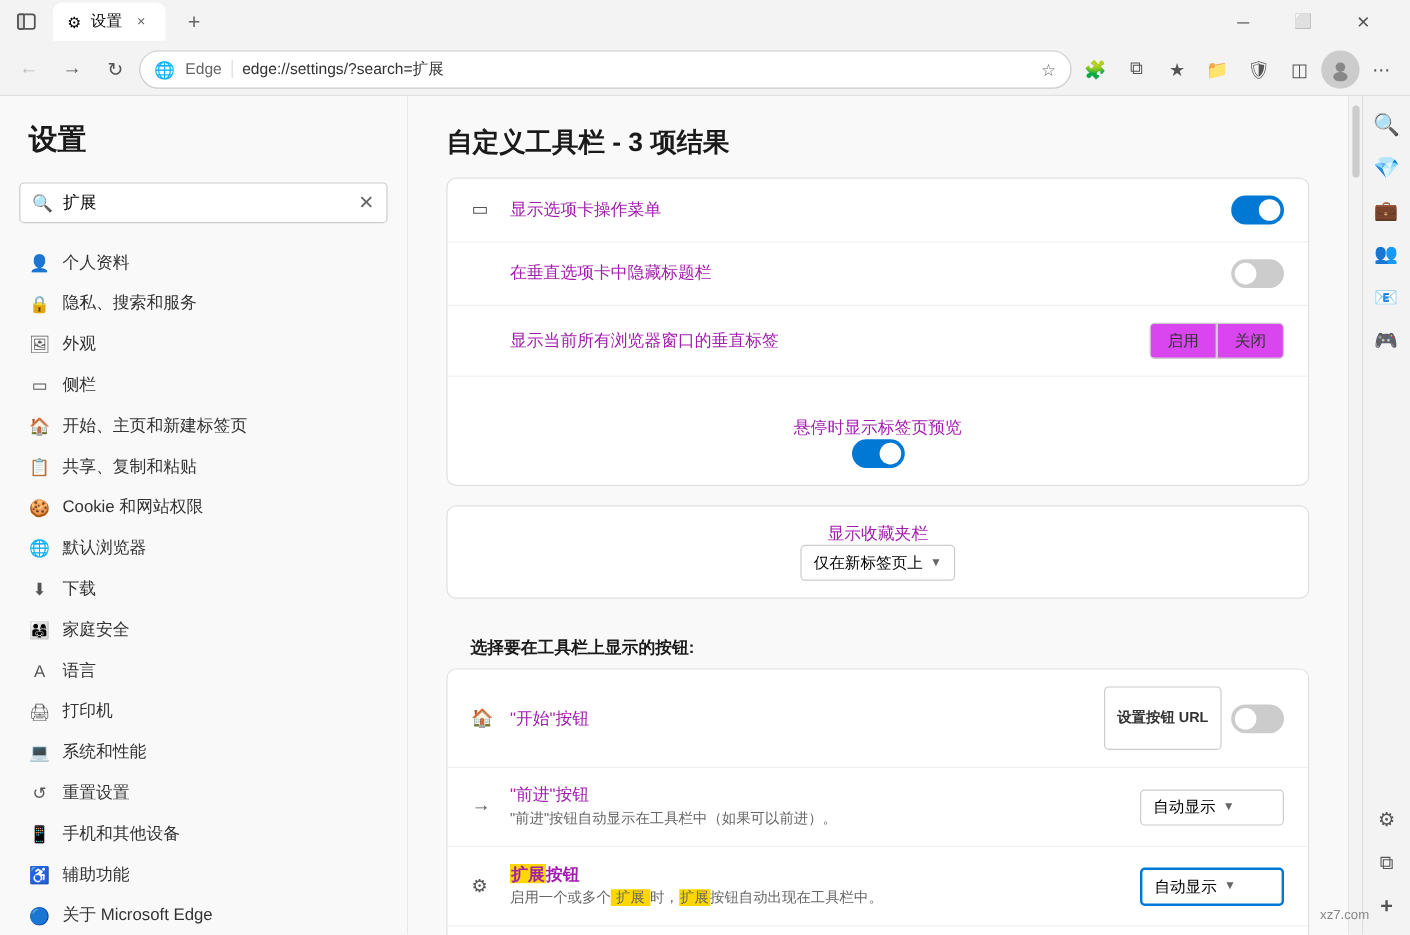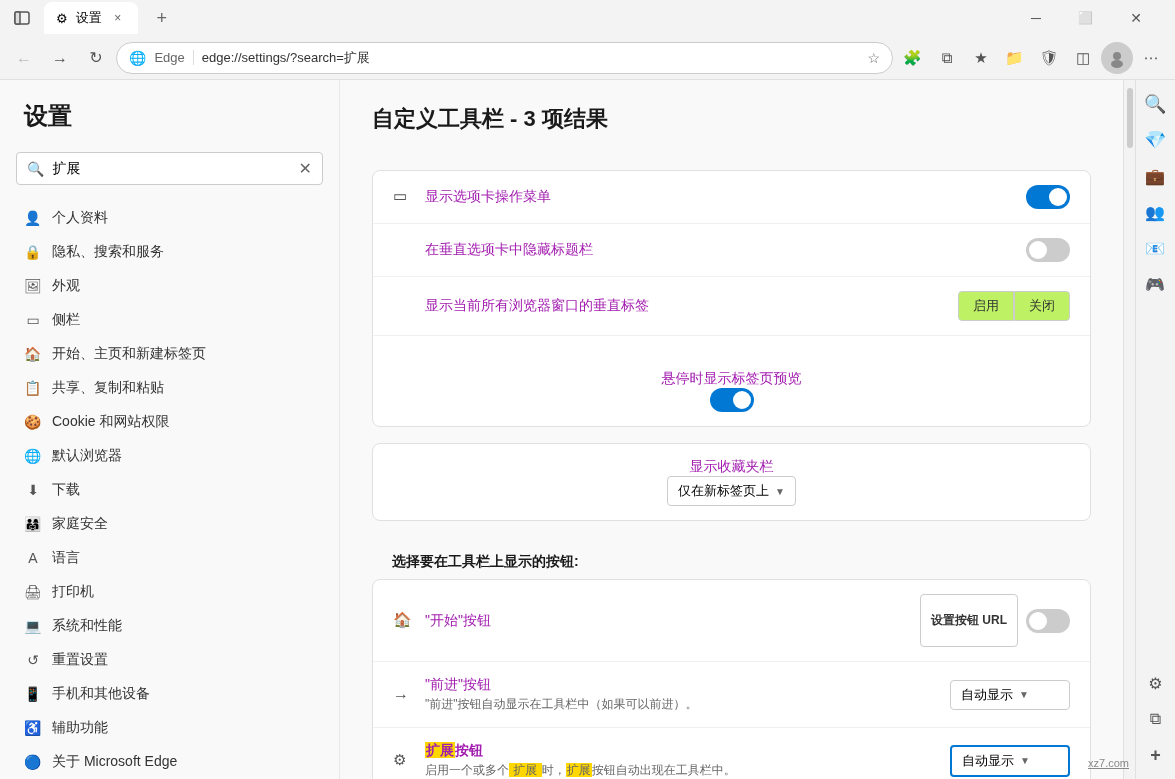--- a/index.html
+++ b/index.html
@@ -39,59 +39,59 @@
     .settings-title { font-size: 24px; font-weight: 600; padding: 0 24px 20px; color: #1a1a1a; }
     .search-box { display: flex; align-items: center; margin: 0 16px 16px; background: #fff; border: 1px solid #ccc; border-radius: 4px; padding: 6px 10px; gap: 8px; }
     .search-box input { flex: 1; border: none; outline: none; font-size: 14px; background: transparent; }
     .search-clear { cursor: pointer; color: #666; font-size: 16px; }
 
     .nav-item { display: flex; align-items: center; gap: 10px; padding: 8px 24px; cursor: pointer; color: #333; font-size: 14px; border-radius: 0; }
     .nav-item-icon { width: 18px; height: 18px; display: flex; align-items: center; justify-content: center; color: #555; font-size: 14px; flex-shrink: 0; }
 
     
     .settings-main { flex: 1; padding: 24px 32px; overflow-y: auto; background: #f9f9f9; }
-    .page-title { font-size: 22px; font-weight: 600; margin-bottom: 36px; color: #1a1a1a; }
+    .page-title { font-size: 22px; font-weight: 600; margin-bottom: 14px; color: #1a1a1a; }
 
     .card { background: #fff; border-radius: 8px; border: 1px solid #e0e0e0; margin-bottom: 16px; overflow: hidden; }
     .setting-row { display: flex; align-items: center; padding: 14px 20px; border-bottom: 1px solid #f0f0f0; min-height: 52px; }
     .setting-row:last-child { border-bottom: none; flex-direction: column; }
     .setting-row-icon { width: 20px; height: 20px; margin-right: 12px; color: #555; font-size: 15px; flex-shrink: 0; }
     .setting-label { flex: 1; font-size: 14px; color: #a21caf; }
     .setting-label-sub { font-size: 12px; color: #666; margin-top: 2px; }
 
     
     .toggle { position: relative; width: 44px; height: 24px; flex-shrink: 0; }
     .toggle input { opacity: 0; width: 0; height: 0; }
     .toggle-slider { position: absolute; cursor: pointer; top: 0; left: 0; right: 0; bottom: 0; background-color: #0078d4; border-radius: 24px; transition: 0.3s; }
     .toggle-slider:before { position: absolute; content: ""; height: 18px; width: 18px; left: 23px; bottom: 3px; background: white; border-radius: 50%; transition: 0.3s; }
     .toggle.off .toggle-slider { background-color: #ccc; }
     .toggle.off .toggle-slider:before { left: 3px; }
 
     
-    .btn { padding: 5px 14px; border-radius: 4px; font-size: 13px; cursor: pointer; border: 1px solid #ccc; background: #bef264; color: #333; }
+    .btn { padding: 5px 14px; border-radius: 4px; font-size: 13px; cursor: pointer; border: 1px solid #ccc; background: #d946ef; color: #333; }
 
     
     .dropdown { display: flex; align-items: center; border: 1px solid #ccc; border-radius: 4px; padding: 5px 10px; font-size: 13px; background: #fff; cursor: pointer; gap: 6px; min-width: 120px; }
     .dropdown-arrow { font-size: 10px; color: #666; }
 
     .section-title { font-size: 14px; font-weight: 600; color: #1a1a1a; padding: 16px 20px 8px; }
     
     .btn-group { display: flex; gap: 0; }
     .btn-group .btn { border-radius: 0; }
     .btn-group .btn:first-child { border-radius: 4px 0 0 4px; }
     .btn-group .btn:last-child { border-radius: 0 4px 4px 0; }
 
     .setup-url-btn { padding: 17px 10px; border-radius: 4px; font-size: 12px; cursor: pointer; border: 1px solid #ccc; background: #fff; color: #333; margin-right: 8px; font-weight: bold; }
 
     
     .settings-main::-webkit-scrollbar { width: 6px; }
     .settings-main::-webkit-scrollbar-track { background: #f1f1f1; }
     .settings-main::-webkit-scrollbar-thumb { background: #ccc; border-radius: 3px; }
     
-    .watermark { position: fixed; bottom: 10px; right: 46px; font-size: 11px; color: #888; z-index: 100; text-decoration: underline; }
+    .watermark { position: fixed; bottom: 10px; right: 34px; font-size: 11px; color: #888; z-index: 100; }
   </style>
 </head>
 <body>
 
 <div class="browser-chrome">
 
   <div class="title-bar">
     <div class="title-bar-left">
       <div style="width:28px;height:28px;display:flex;align-items:center;justify-content:center;cursor:pointer;">
         <svg width="16" height="16" viewBox="0 0 16 16" fill="none">

